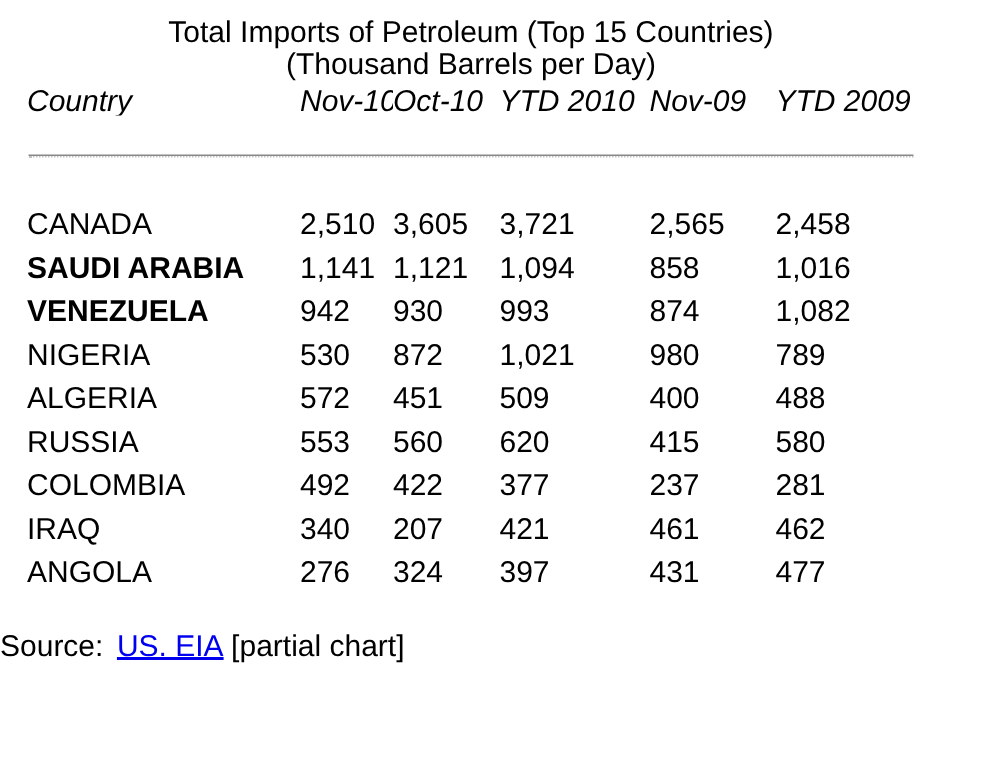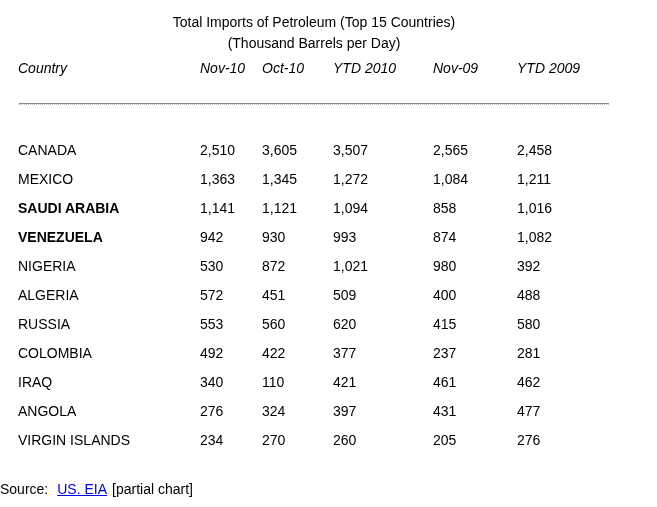--- a/index.html
+++ b/index.html
@@ -3,21 +3,21 @@
 <meta charset="utf-8">
 <style>
   html, body { margin: 0; padding: 0; background: #ffffff; }
   .page {
     position: relative;
     width: 657px;
     height: 507px;
     background: #ffffff;
     color: #000000;
     font-family: "Liberation Sans", "DejaVu Sans", sans-serif;
-    font-size: 14px;
+    font-size: 20px;
     overflow: hidden;
   }
   .title-block {
     width: 628px;
     padding-top: 12px;
     text-align: center;
     line-height: 21px;
   }
   table {
     border-collapse: collapse;
@@ -105,31 +105,23 @@
         <col class="c2">
         <col class="c3">
         <col class="c4">
         <col class="c5">
     </colgroup>
     <tbody>
         <tr>
       <td class="country">CANADA</td>
       <td class="num">2,510</td>
       <td class="num">3,605</td>
-      <td class="num">3,507</td>
+      <td class="num">3,721</td>
       <td class="num">2,565</td>
       <td class="num">2,458</td>
-    </tr>
-    <tr>
-      <td class="country">MEXICO</td>
-      <td class="num">1,363</td>
-      <td class="num">1,345</td>
-      <td class="num">1,272</td>
-      <td class="num">1,084</td>
-      <td class="num">1,211</td>
     </tr>
     <tr>
       <td class="country b">SAUDI ARABIA</td>
       <td class="num">1,141</td>
       <td class="num">1,121</td>
       <td class="num">1,094</td>
       <td class="num">858</td>
       <td class="num">1,016</td>
     </tr>
     <tr>
@@ -139,21 +131,21 @@
       <td class="num">993</td>
       <td class="num">874</td>
       <td class="num">1,082</td>
     </tr>
     <tr>
       <td class="country">NIGERIA</td>
       <td class="num">530</td>
       <td class="num">872</td>
       <td class="num">1,021</td>
       <td class="num">980</td>
-      <td class="num">392</td>
+      <td class="num">789</td>
     </tr>
     <tr>
       <td class="country">ALGERIA</td>
       <td class="num">572</td>
       <td class="num">451</td>
       <td class="num">509</td>
       <td class="num">400</td>
       <td class="num">488</td>
     </tr>
     <tr>
@@ -168,41 +160,33 @@
       <td class="country">COLOMBIA</td>
       <td class="num">492</td>
       <td class="num">422</td>
       <td class="num">377</td>
       <td class="num">237</td>
       <td class="num">281</td>
     </tr>
     <tr>
       <td class="country">IRAQ</td>
       <td class="num">340</td>
-      <td class="num">110</td>
+      <td class="num">207</td>
       <td class="num">421</td>
       <td class="num">461</td>
       <td class="num">462</td>
     </tr>
     <tr>
       <td class="country">ANGOLA</td>
       <td class="num">276</td>
       <td class="num">324</td>
       <td class="num">397</td>
       <td class="num">431</td>
       <td class="num">477</td>
     </tr>
-    <tr>
-      <td class="country">VIRGIN ISLANDS</td>
-      <td class="num">234</td>
-      <td class="num">270</td>
-      <td class="num">260</td>
-      <td class="num">205</td>
-      <td class="num">276</td>
-    </tr>
   </tbody>
     </table>
 
   <div class="source-line">
     <span>Source:</span><span class="source-link">US. EIA</span><span class="source-suffix">[partial chart]</span>
   </div>
 
 </div>
 
 </body></html>

